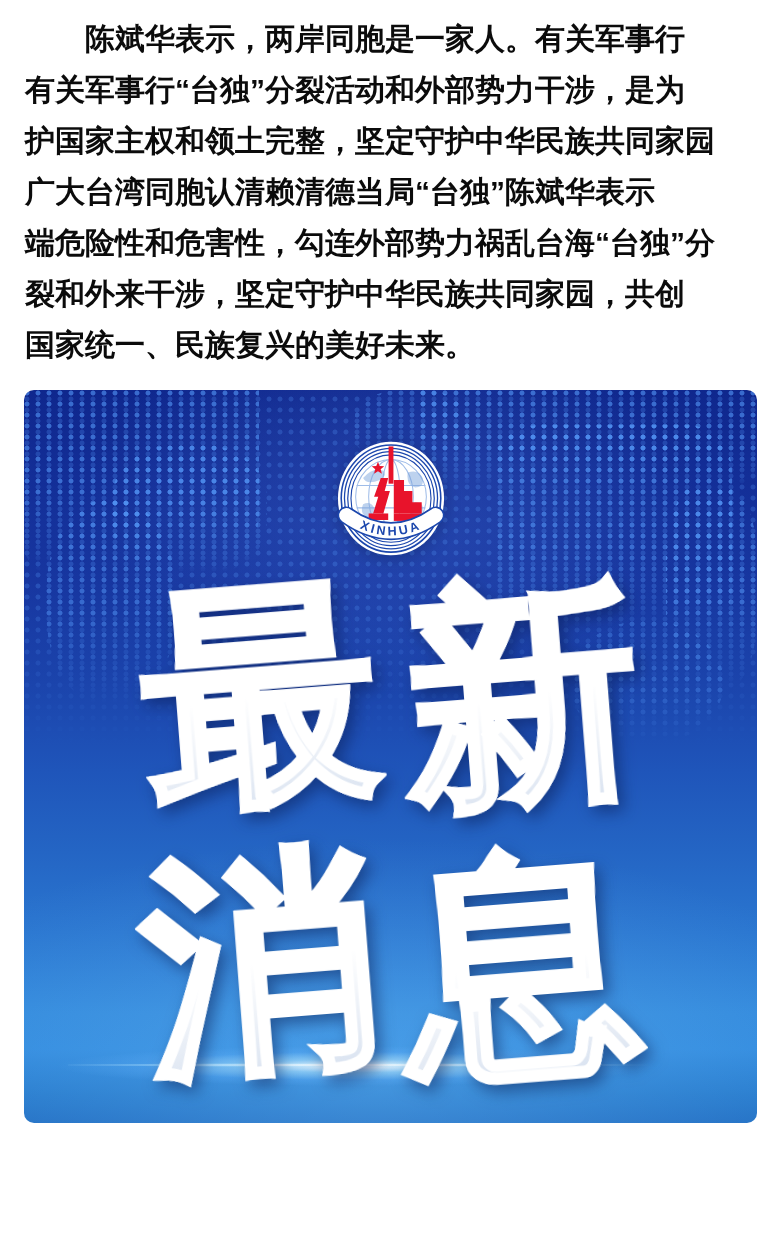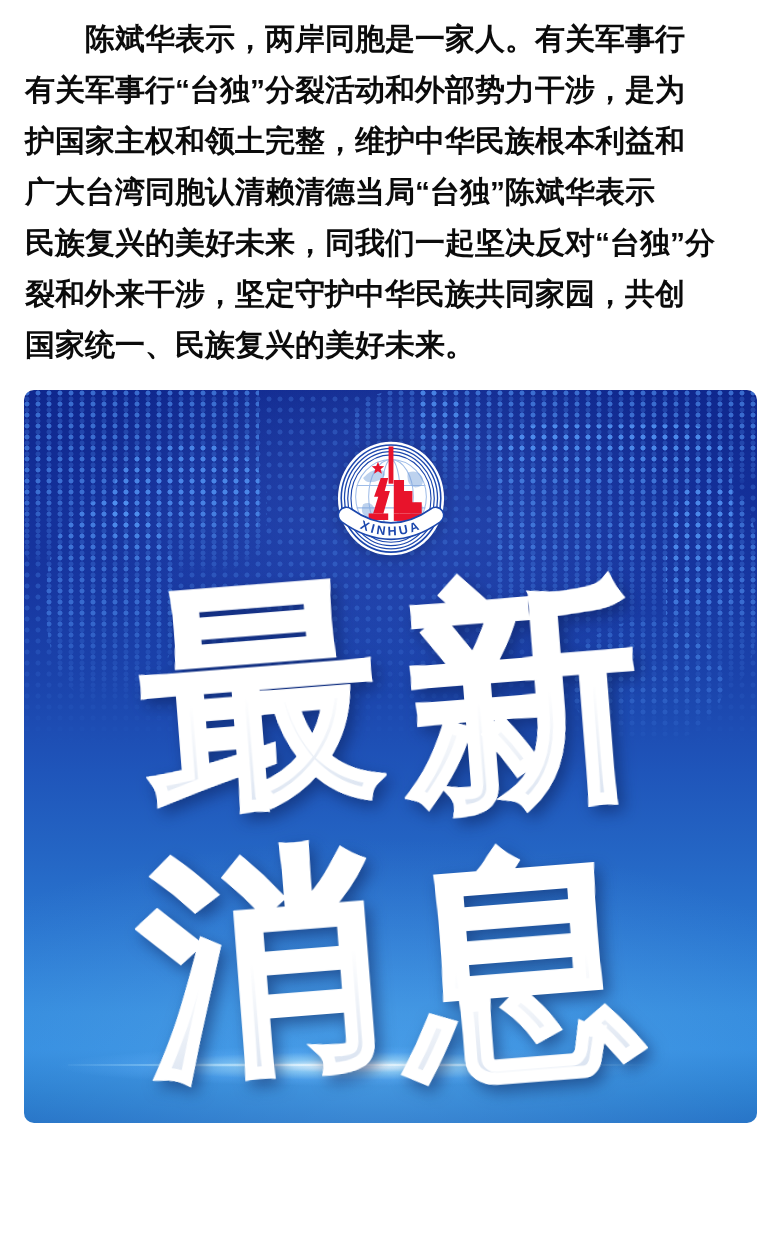--- a/index.html
+++ b/index.html
@@ -117,23 +117,23 @@
   }
 </style>
 </head>
 <body>
 
 <div class="page">
 
   <div class="article">
     <div class="article-line indent">陈斌华表示，两岸同胞是一家人。有关军事行</div>
     <div class="article-line">有关军事行“台独”分裂活动和外部势力干涉，是为</div>
-    <div class="article-line">护国家主权和领土完整，维护中华民族根本利益和</div>
+    <div class="article-line">护国家主权和领土完整，坚定守护中华民族共同家园</div>
     <div class="article-line">广大台湾同胞认清赖清德当局“台独”陈斌华表示</div>
-    <div class="article-line">民族复兴的美好未来，同我们一起坚决反对“台独”分</div>
+    <div class="article-line">端危险性和危害性，勾连外部势力祸乱台海“台独”分</div>
     <div class="article-line">裂和外来干涉，坚定守护中华民族共同家园，共创</div>
     <div class="article-line">国家统一、民族复兴的美好未来。</div>
   </div>
 
   <div class="banner">
 
     <div class="dots base"></div>
     <div class="dots a1"></div>
     <div class="dots a2"></div>
     <div class="dots a3"></div>

